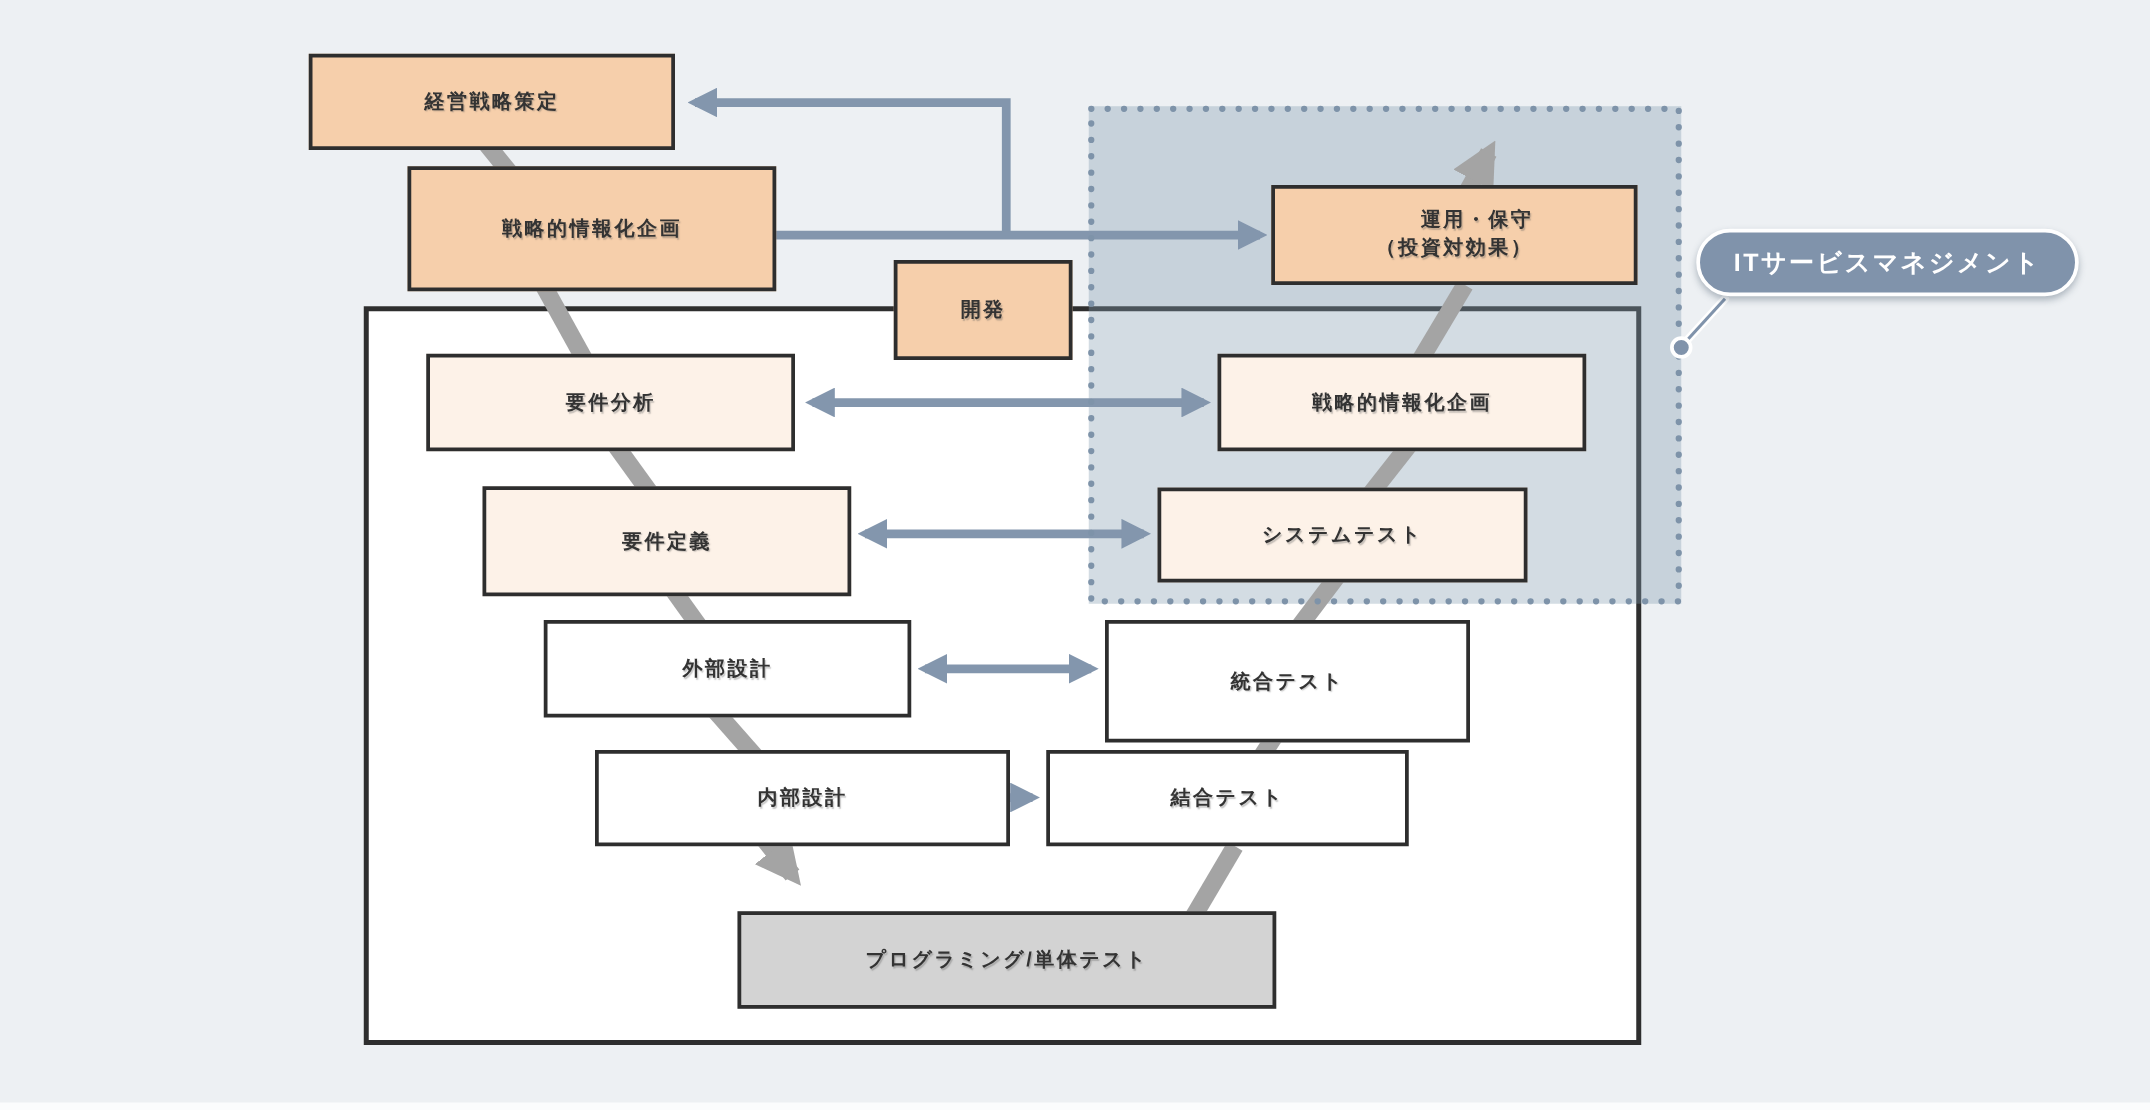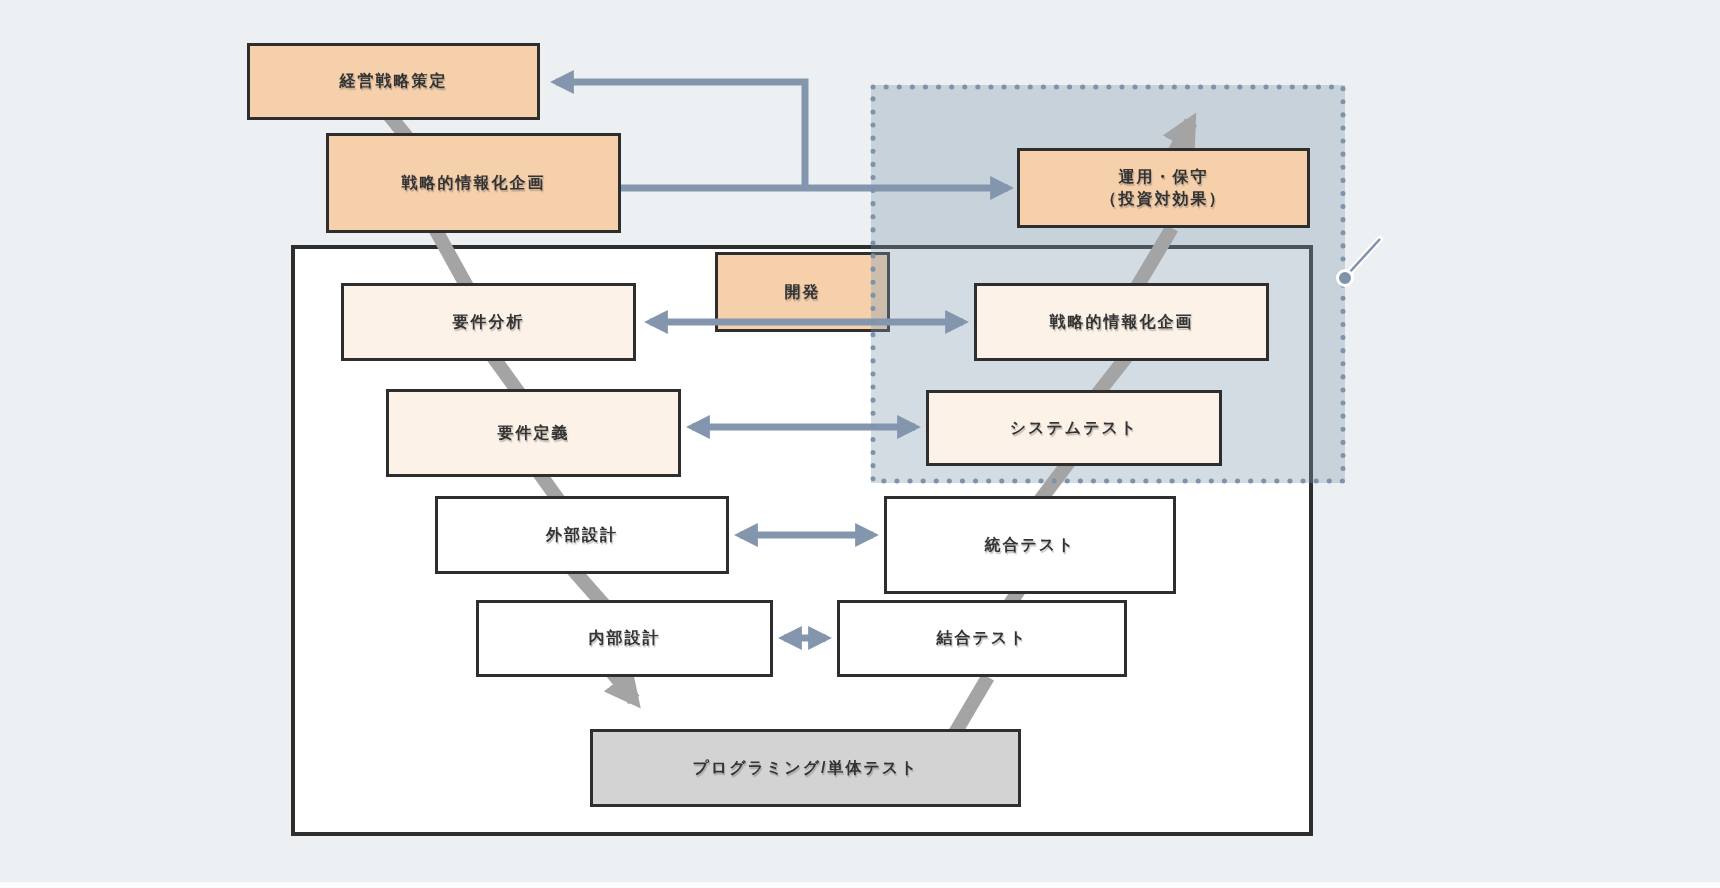--- a/index.html
+++ b/index.html
@@ -27,21 +27,21 @@
     text-shadow:1px 1.5px 1px rgba(90,90,90,0.35);
     letter-spacing:2px;
     z-index:5;
     text-align:center;
   }
   .box.peach{background:var(--peach);}
   .box.light{background:var(--light_peach);}
   .box.whitebox{background:var(--white_box);text-align:right;}
   .box.graybox{background:var(--gray_box);}
   .box.dev{z-index:2;}
-  .two-line{line-height:1.38;}
+  .two-line{line-height:1.38;text-align:right;}
   .region-fill{
     position:absolute;z-index:3;
     background:var(--region_fill);
   }
   .callout{
     position:absolute;z-index:7;box-sizing:border-box;
     background:var(--callout_fill);
     border:3px solid #ffffff;
     border-radius:28px;
     display:flex;align-items:center;justify-content:center;
@@ -63,21 +63,21 @@
   .conn-core{stroke:var(--callout_fill);stroke-width:2.5;}
   .conn-dot{fill:var(--callout_fill);stroke:#ffffff;stroke-width:3;}
 </style>
 </head>
 <body>
 
 <div class="canvas">
 
   <div class="container-box" style="left:291px;top:245px;width:1022px;height:591px;"></div>
 
-  <div class="box peach dev" style="left:715px;top:208px;width:175px;height:80px;margin-top:44px;">
+  <div class="box peach dev" style="left:715px;top:208px;width:143px;height:80px;">
     <span>開発</span>
   </div>
 
   <div class="region-fill" style="left:871px;top:85px;width:474px;height:398px;"></div>
 
   <svg class="svg-layer arrow-layer" width="1720" height="888" viewBox="0 0 1720 888">
     <defs>
       <marker id="mg" viewBox="0 0 10 10" refX="7" refY="5" markerWidth="2.6" markerHeight="2.6" orient="auto-start-reverse">
         <path d="M0,0 L10,5 L0,10 Z" class="fg"></path>
       </marker>
@@ -127,21 +127,21 @@
   </div>
 
   <div class="box light" style="left:386px;top:389px;width:295px;height:88px;">
     <span>要件定義</span>
   </div>
 
   <div class="box whitebox" style="left:435px;top:496px;width:294px;height:78px;">
     <span>外部設計</span>
   </div>
 
-  <div class="box whitebox" style="left:476px;top:600px;width:297px;height:77px;">
+  <div class="box whitebox" style="left:476px;top:600px;width:332px;height:77px;">
     <span>内部設計</span>
   </div>
 
   <div class="box graybox" style="left:590px;top:729px;width:431px;height:78px;">
     <span>プログラミング/単体テスト</span>
   </div>
 
   <div class="box whitebox" style="left:837px;top:600px;width:290px;height:77px;">
     <span>結合テスト</span>
   </div>
@@ -167,16 +167,19 @@
 
   <svg class="svg-layer top-layer" width="1720" height="888" viewBox="0 0 1720 888">
     <rect class="dots" x="873" y="87" width="470" height="394"></rect>
     <g>
       <line class="conn-casing" x1="1380" y1="239" x2="1348" y2="274"></line>
       <line class="conn-core" x1="1380" y1="239" x2="1348" y2="274"></line>
       <circle class="conn-dot" cx="1345" cy="278" r="7.5"></circle>
     </g>
   </svg>
 
+  <div class="callout" style="left:1357px;top:183px;width:306px;height:54px;">
+    <span>ITサービスマネジメント</span>
+  </div>
 
   <div class="bottom-strip"></div>
 
 </div>
 
 </body></html>

